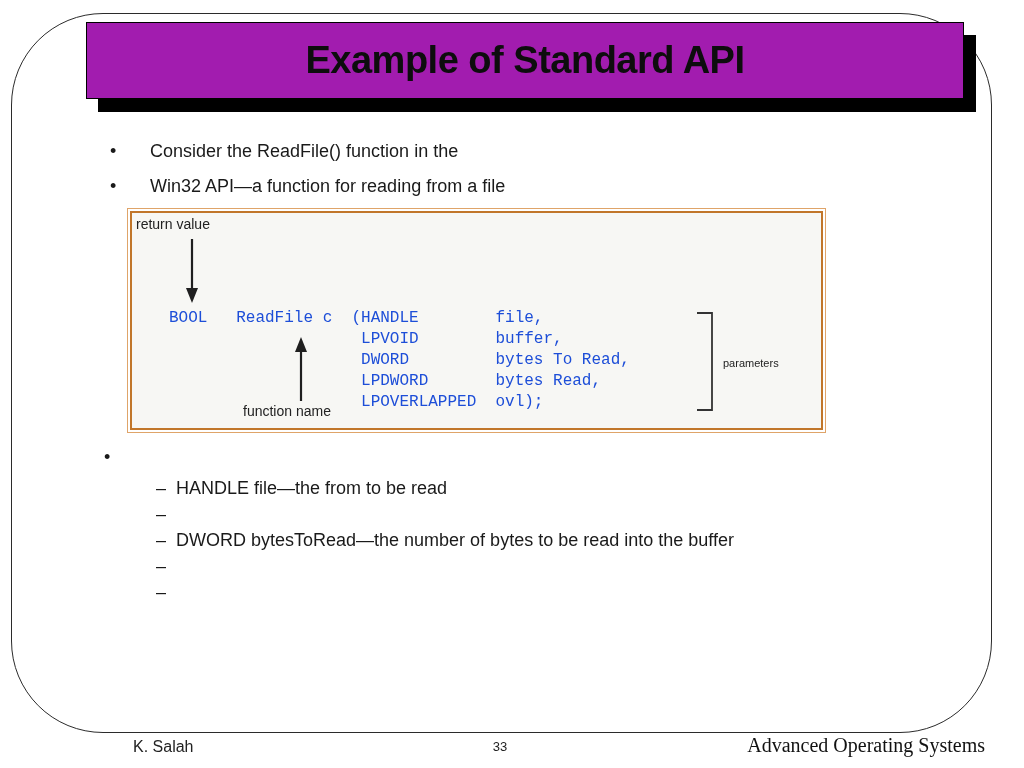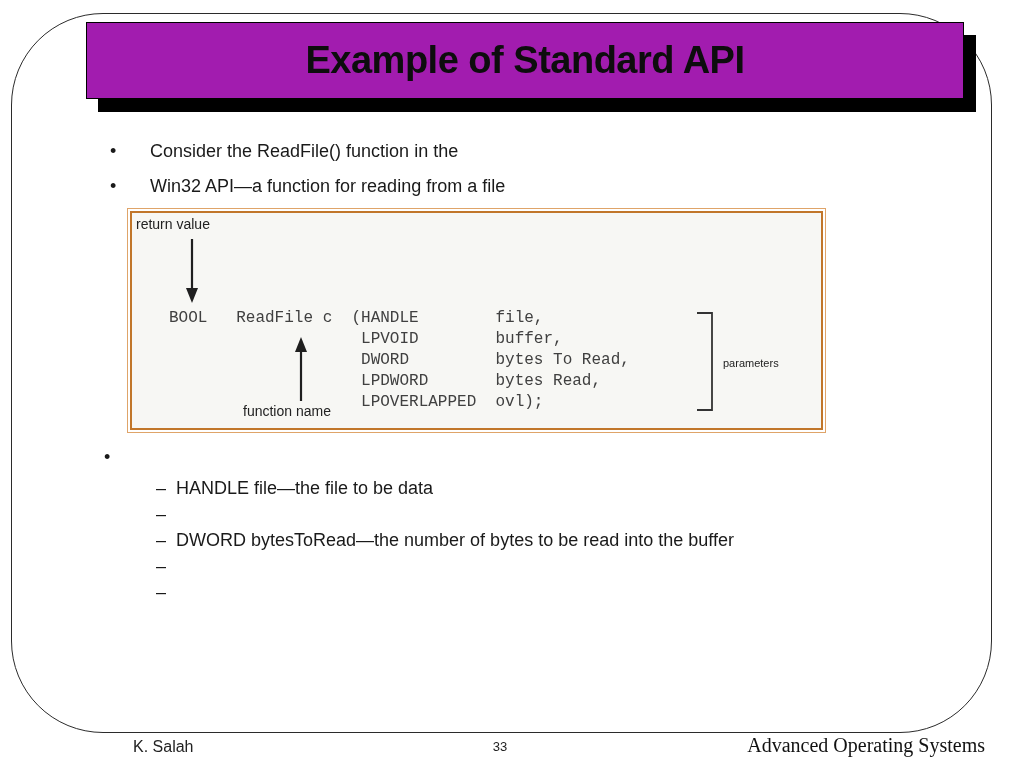--- a/index.html
+++ b/index.html
@@ -26,21 +26,21 @@
   .figure{position:absolute;left:127px;top:208px;width:699px;height:225px;
     border:1px solid #dfa469;background:#ffffff;box-sizing:border-box;}
   .figure-inner{position:absolute;left:2px;top:2px;right:2px;bottom:2px;
     border:2.5px solid #c1762a;background:#f7f7f4;}
   .fig-label{position:absolute;font-size:14px;color:#222;white-space:nowrap;}
   .lbl-return{left:8px;top:7px;}
   .lbl-function{left:115px;top:194px;}
   .lbl-parameters{left:595px;top:148px;font-size:11px;}
   .code{position:absolute;left:41px;top:99px;margin:0;
     font-family:"Liberation Mono","DejaVu Sans Mono",monospace;
-    font-size:16px;line-height:21px;color:#404040;white-space:pre;}
+    font-size:16px;line-height:21px;color:#1d4ed8;white-space:pre;}
   .fig-svg{position:absolute;left:0;top:0;width:699px;height:225px;}
 
   
   .description{position:absolute;left:104px;top:446px;width:840px;}
   .desc-head{display:flex;align-items:flex-start;font-size:18px;line-height:22px;margin-bottom:7px;}
   .desc-head .bullet-dot{width:28px;flex:0 0 28px;}
   .desc-item{display:flex;align-items:flex-start;font-size:18px;line-height:26px;margin-left:52px;}
   .dash{width:20px;flex:0 0 20px;}
 
   
@@ -100,21 +100,21 @@
     </g>
   </svg>
 </div>
 
 <div class="description">
   <div class="desc-head">
     <span class="bullet-dot">•</span>
   </div>
   <div class="desc-item">
     <span class="dash">–</span>
-    <span>HANDLE file—the file to be data</span>
+    <span>HANDLE file—the from to be read</span>
   </div>
   <div class="desc-item">
     <span class="dash">–</span>
   </div>
   <div class="desc-item">
     <span class="dash">–</span>
     <span>DWORD bytesToRead—the number of bytes to be read into the buffer</span>
   </div>
   <div class="desc-item">
     <span class="dash">–</span>

